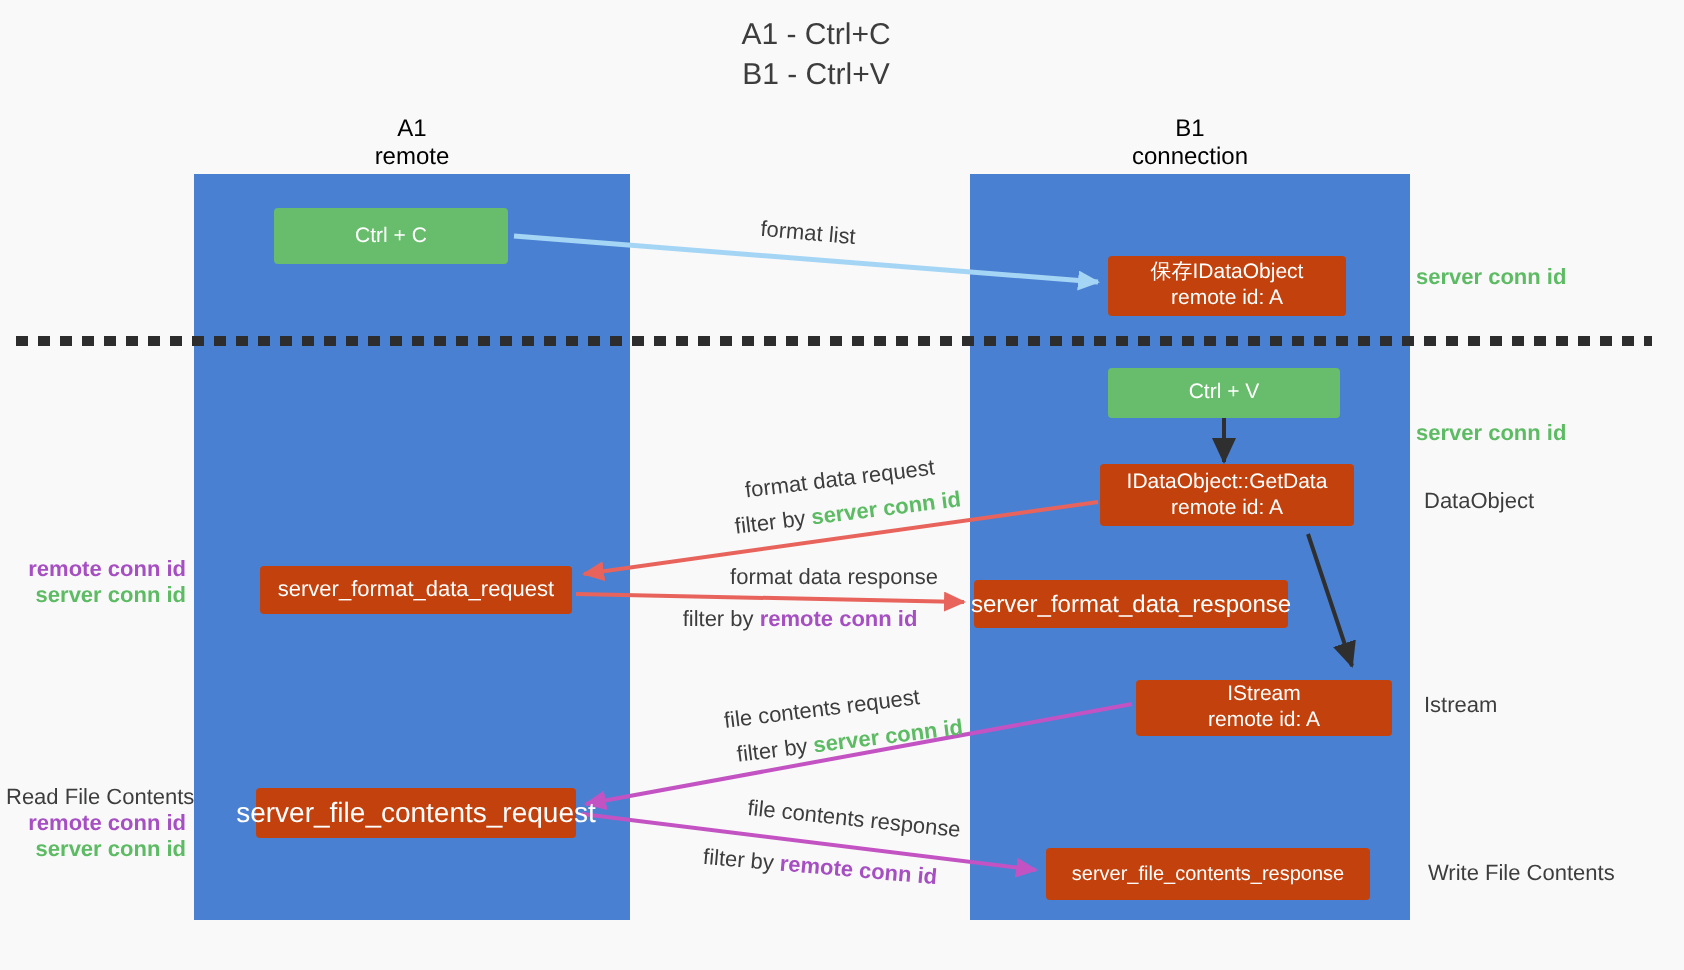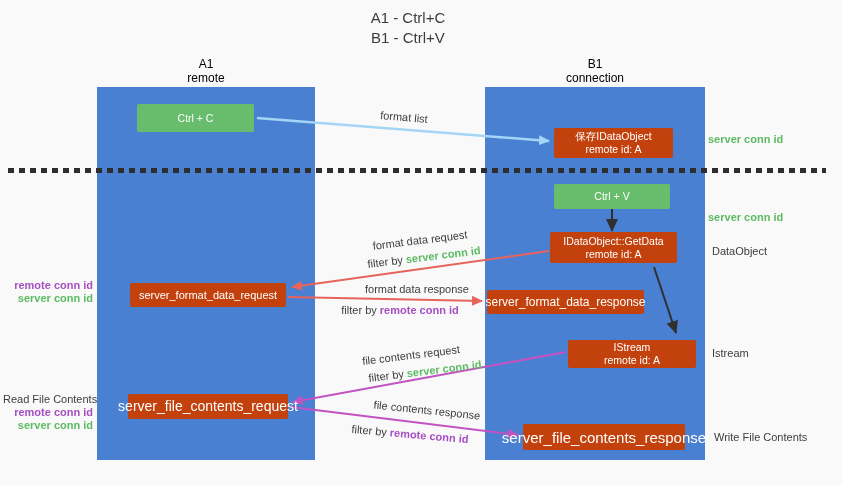--- a/index.html
+++ b/index.html
@@ -111,21 +111,21 @@
 
   <div class="box orange-box" style="left:568px;top:340px;width:128px;height:28px;">
     <div>IStream</div>
     <div>remote id: A</div>
   </div>
 
   <div class="box orange-box" style="left:128px;top:394px;width:160px;height:25px;font-size:14px;">
     <div>server_file_contents_request</div>
   </div>
 
-  <div class="box orange-box" style="left:523px;top:424px;width:162px;height:26px;font-size:15px;">
+  <div class="box orange-box" style="left:523px;top:424px;width:162px;height:26px;font-size:10px;">
     <div>server_file_contents_response</div>
   </div>
 
   <div class="lbl r-pos5" style="left:404px;top:117px;">format list</div>
 
   <div class="lbl r-neg7" style="left:420px;top:240px;">format data request</div>
   <div class="lbl r-neg7" style="left:424px;top:257px;">
     <span>filter by</span>
     <span class="conn-green">server conn id</span>
   </div>

